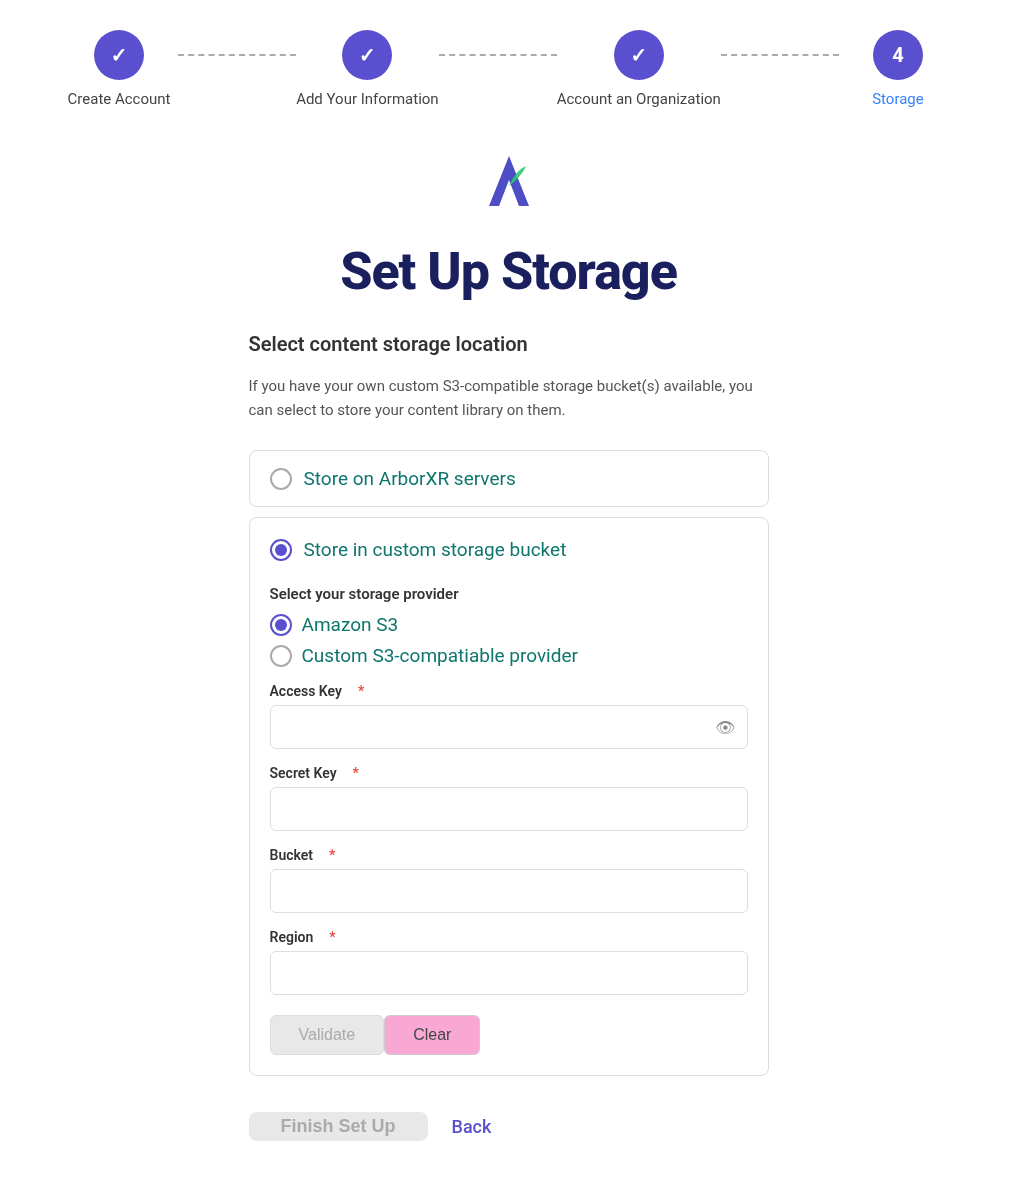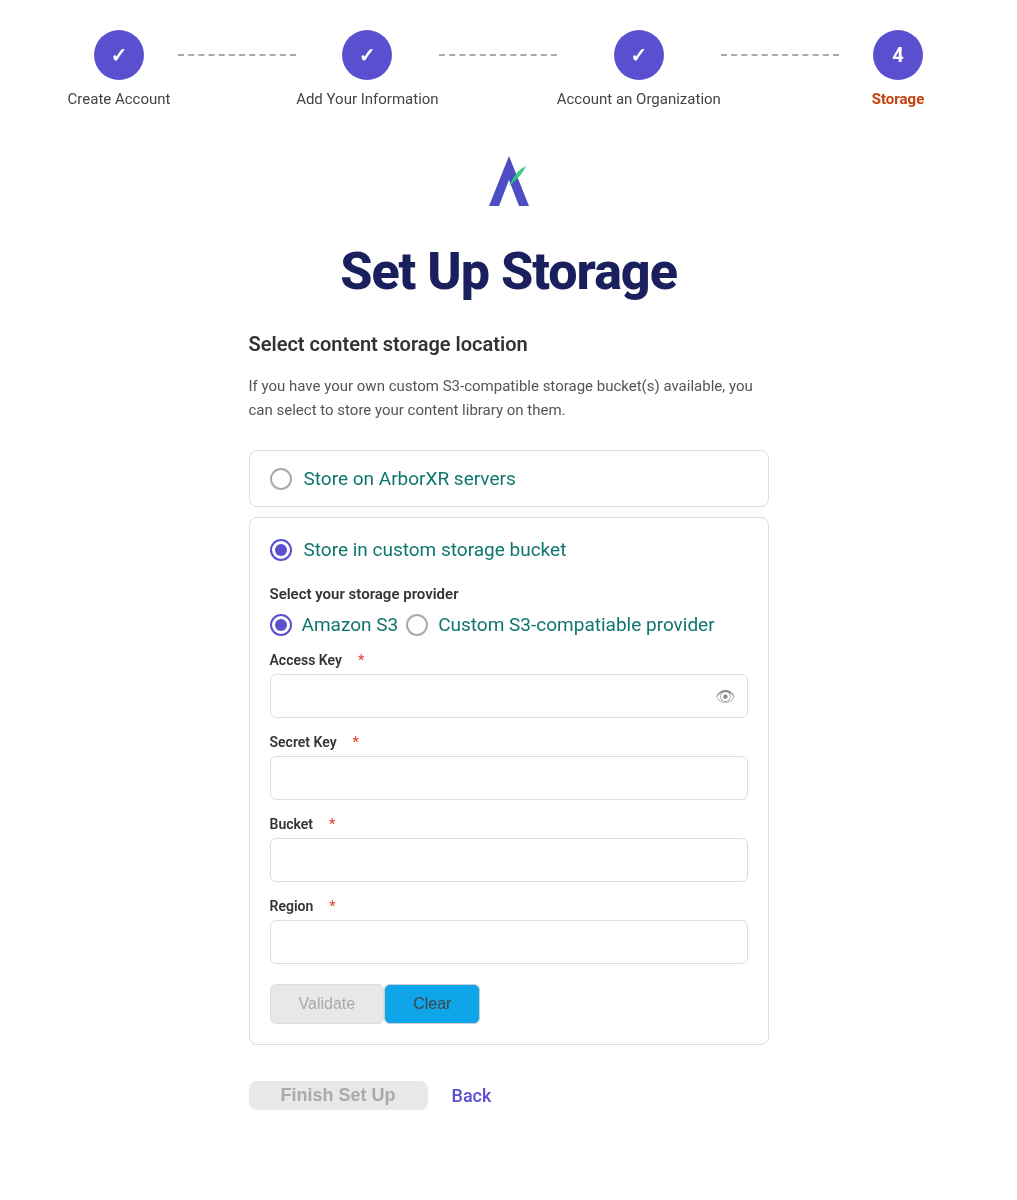--- a/index.html
+++ b/index.html
@@ -44,22 +44,22 @@
       background-color: #5a4fcf;
     }
     .step-label {
       margin-top: 10px;
       font-size: 15px;
       color: #444;
       text-align: center;
       white-space: nowrap;
     }
     .step-label.bold {
-      font-weight: 700;
-      color: #c2410c;
+      font-weight: 400;
+      color: #3b82f6;
       text-align: center;
     }
     .step-connector {
       flex: 1;
       display: flex;
       align-items: flex-start;
       padding-top: 24px;
     }
     .step-connector-line {
       width: 100%;
@@ -167,21 +167,21 @@
 
     .provider-label {
       font-size: 15px;
       font-weight: 600;
       color: #333;
       margin-bottom: 10px;
     }
 
     .provider-options {
       display: flex;
-      flex-direction: row;
+      flex-direction: column;
       gap: 8px;
       margin-bottom: 16px;
     }
 
     .provider-option {
       display: flex;
       align-items: center;
       gap: 10px;
       cursor: pointer;
     }
@@ -244,21 +244,21 @@
       border: none;
     }
 
     .btn-validate {
       background: #e8e8e8;
       color: #aaa;
       border: 1.5px solid #ddd;
     }
 
     .btn-clear {
-      background: #0ea5e9;
+      background: #f9a8d4;
       color: #444;
       border: 1.5px solid #ccc;
     }
 
     
     .bottom-actions {
       display: flex;
       align-items: center;
       gap: 24px;
       margin-top: 36px;

